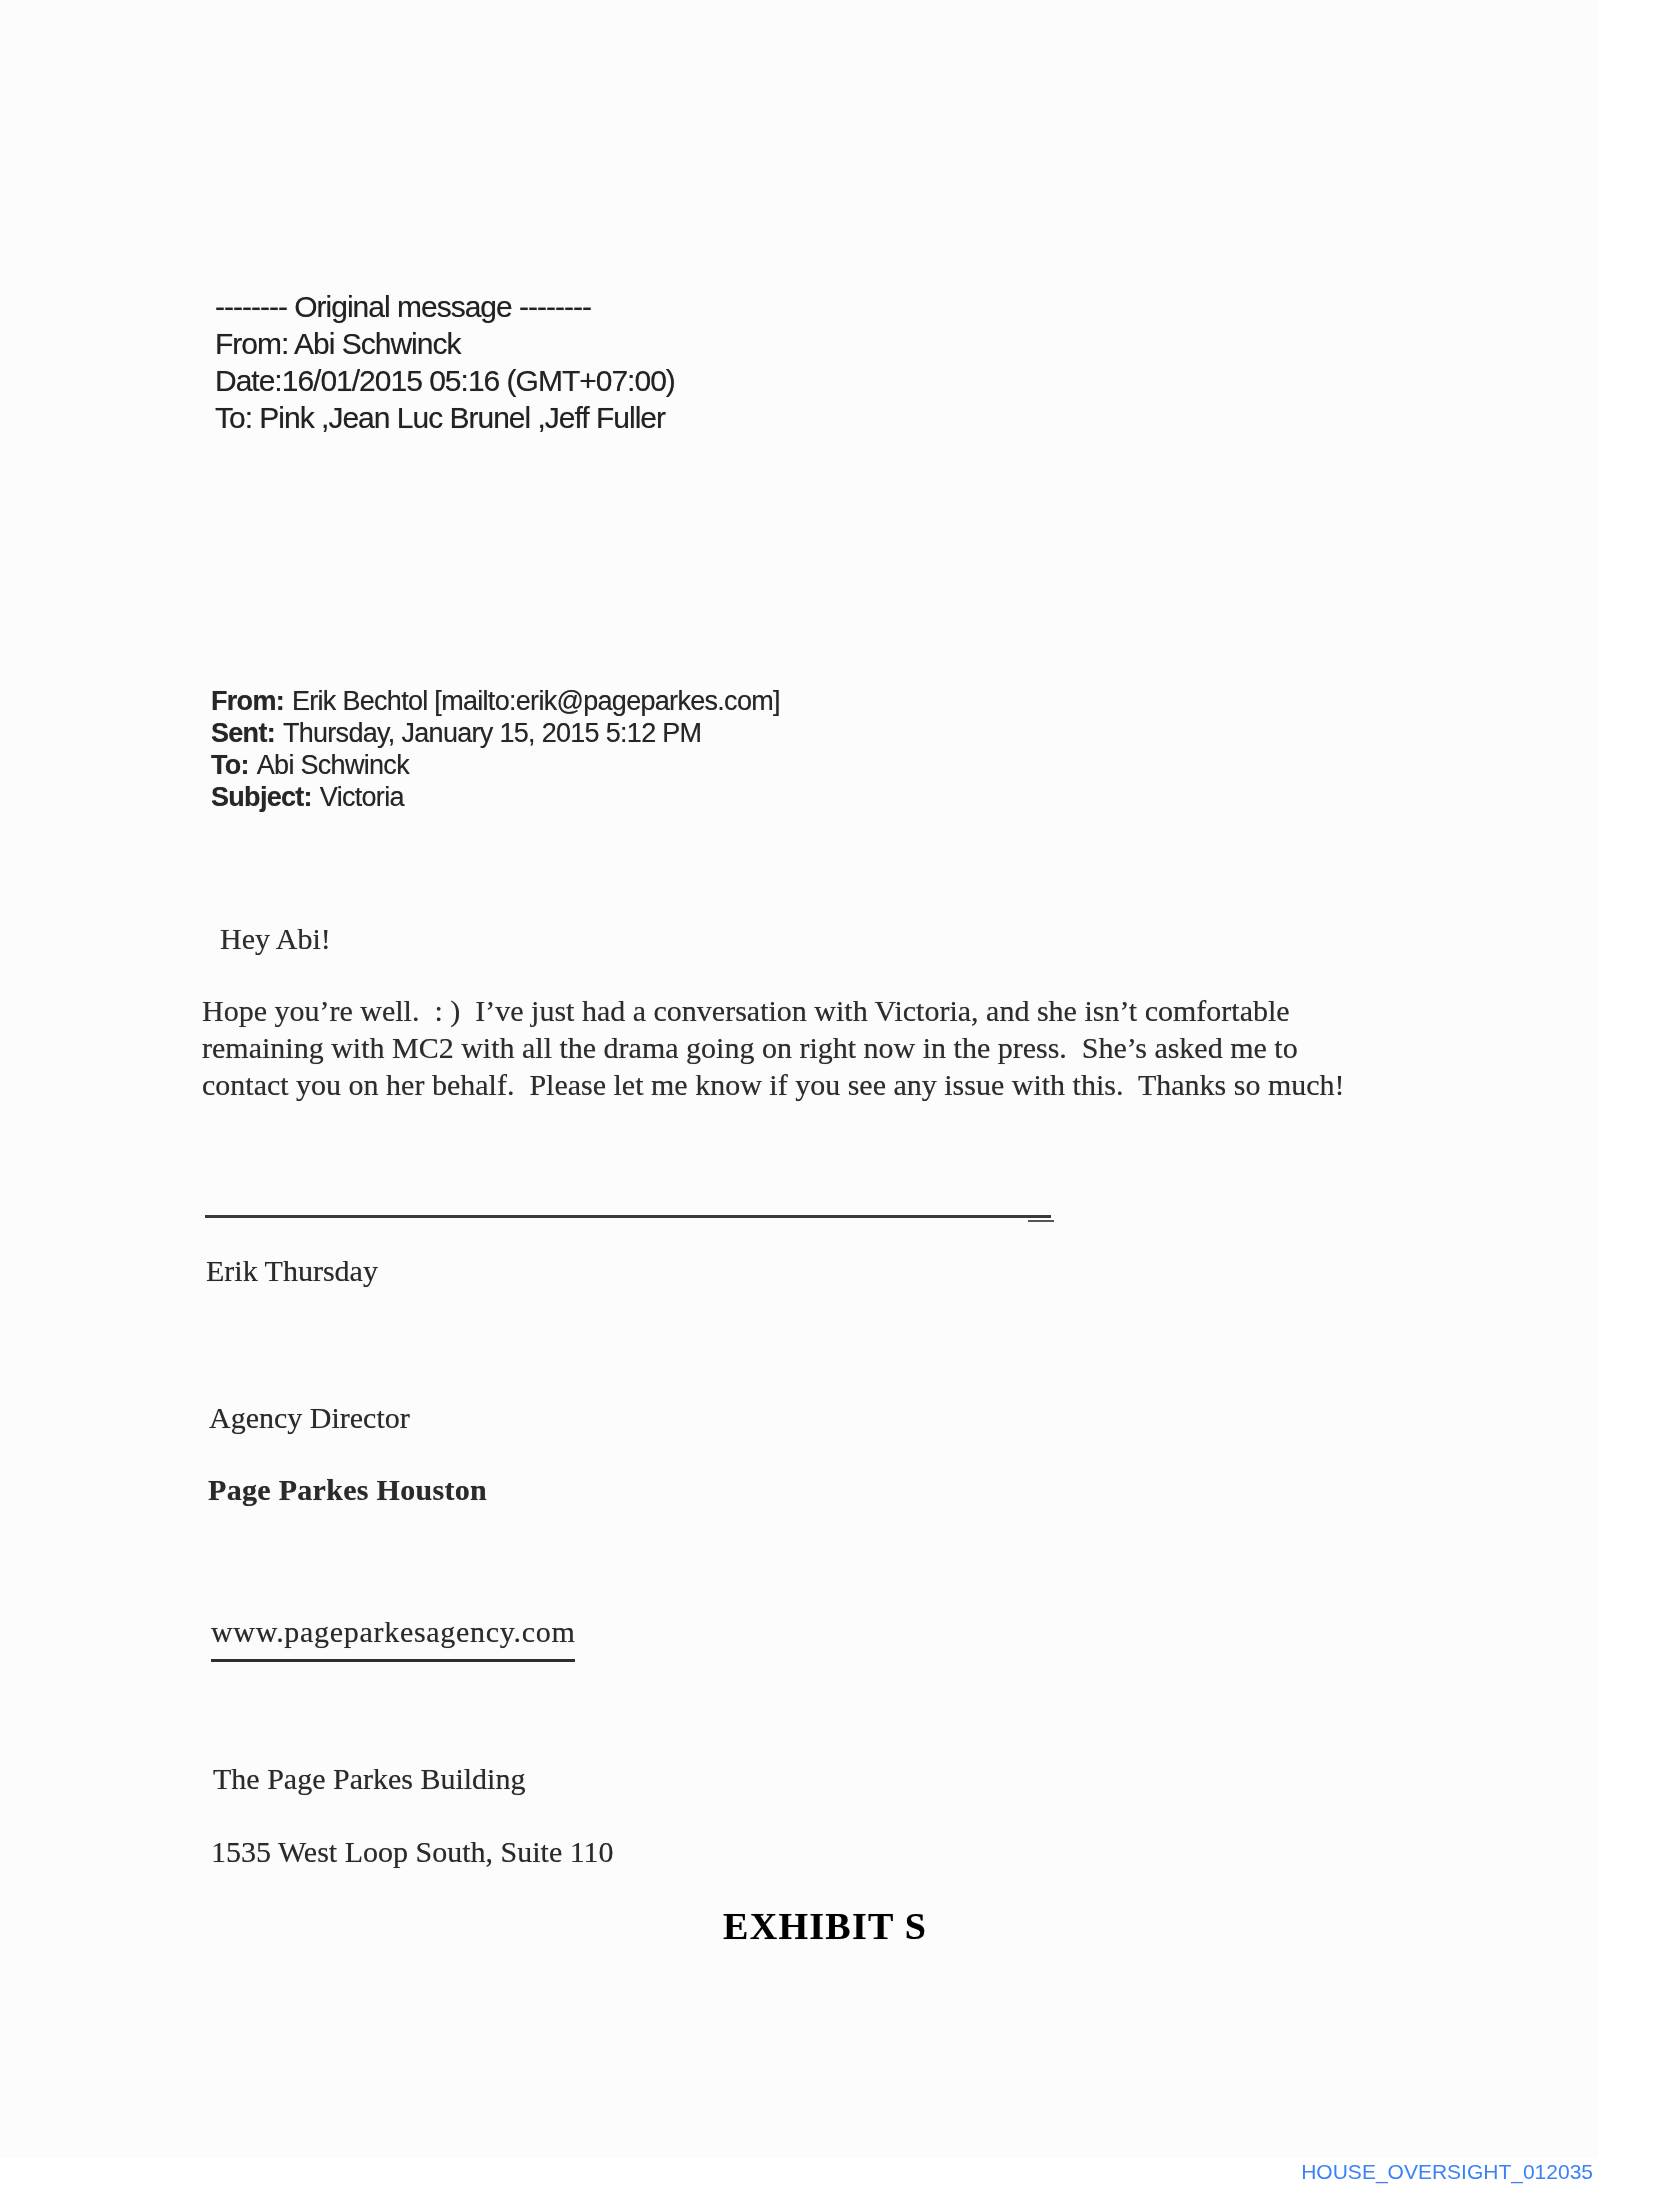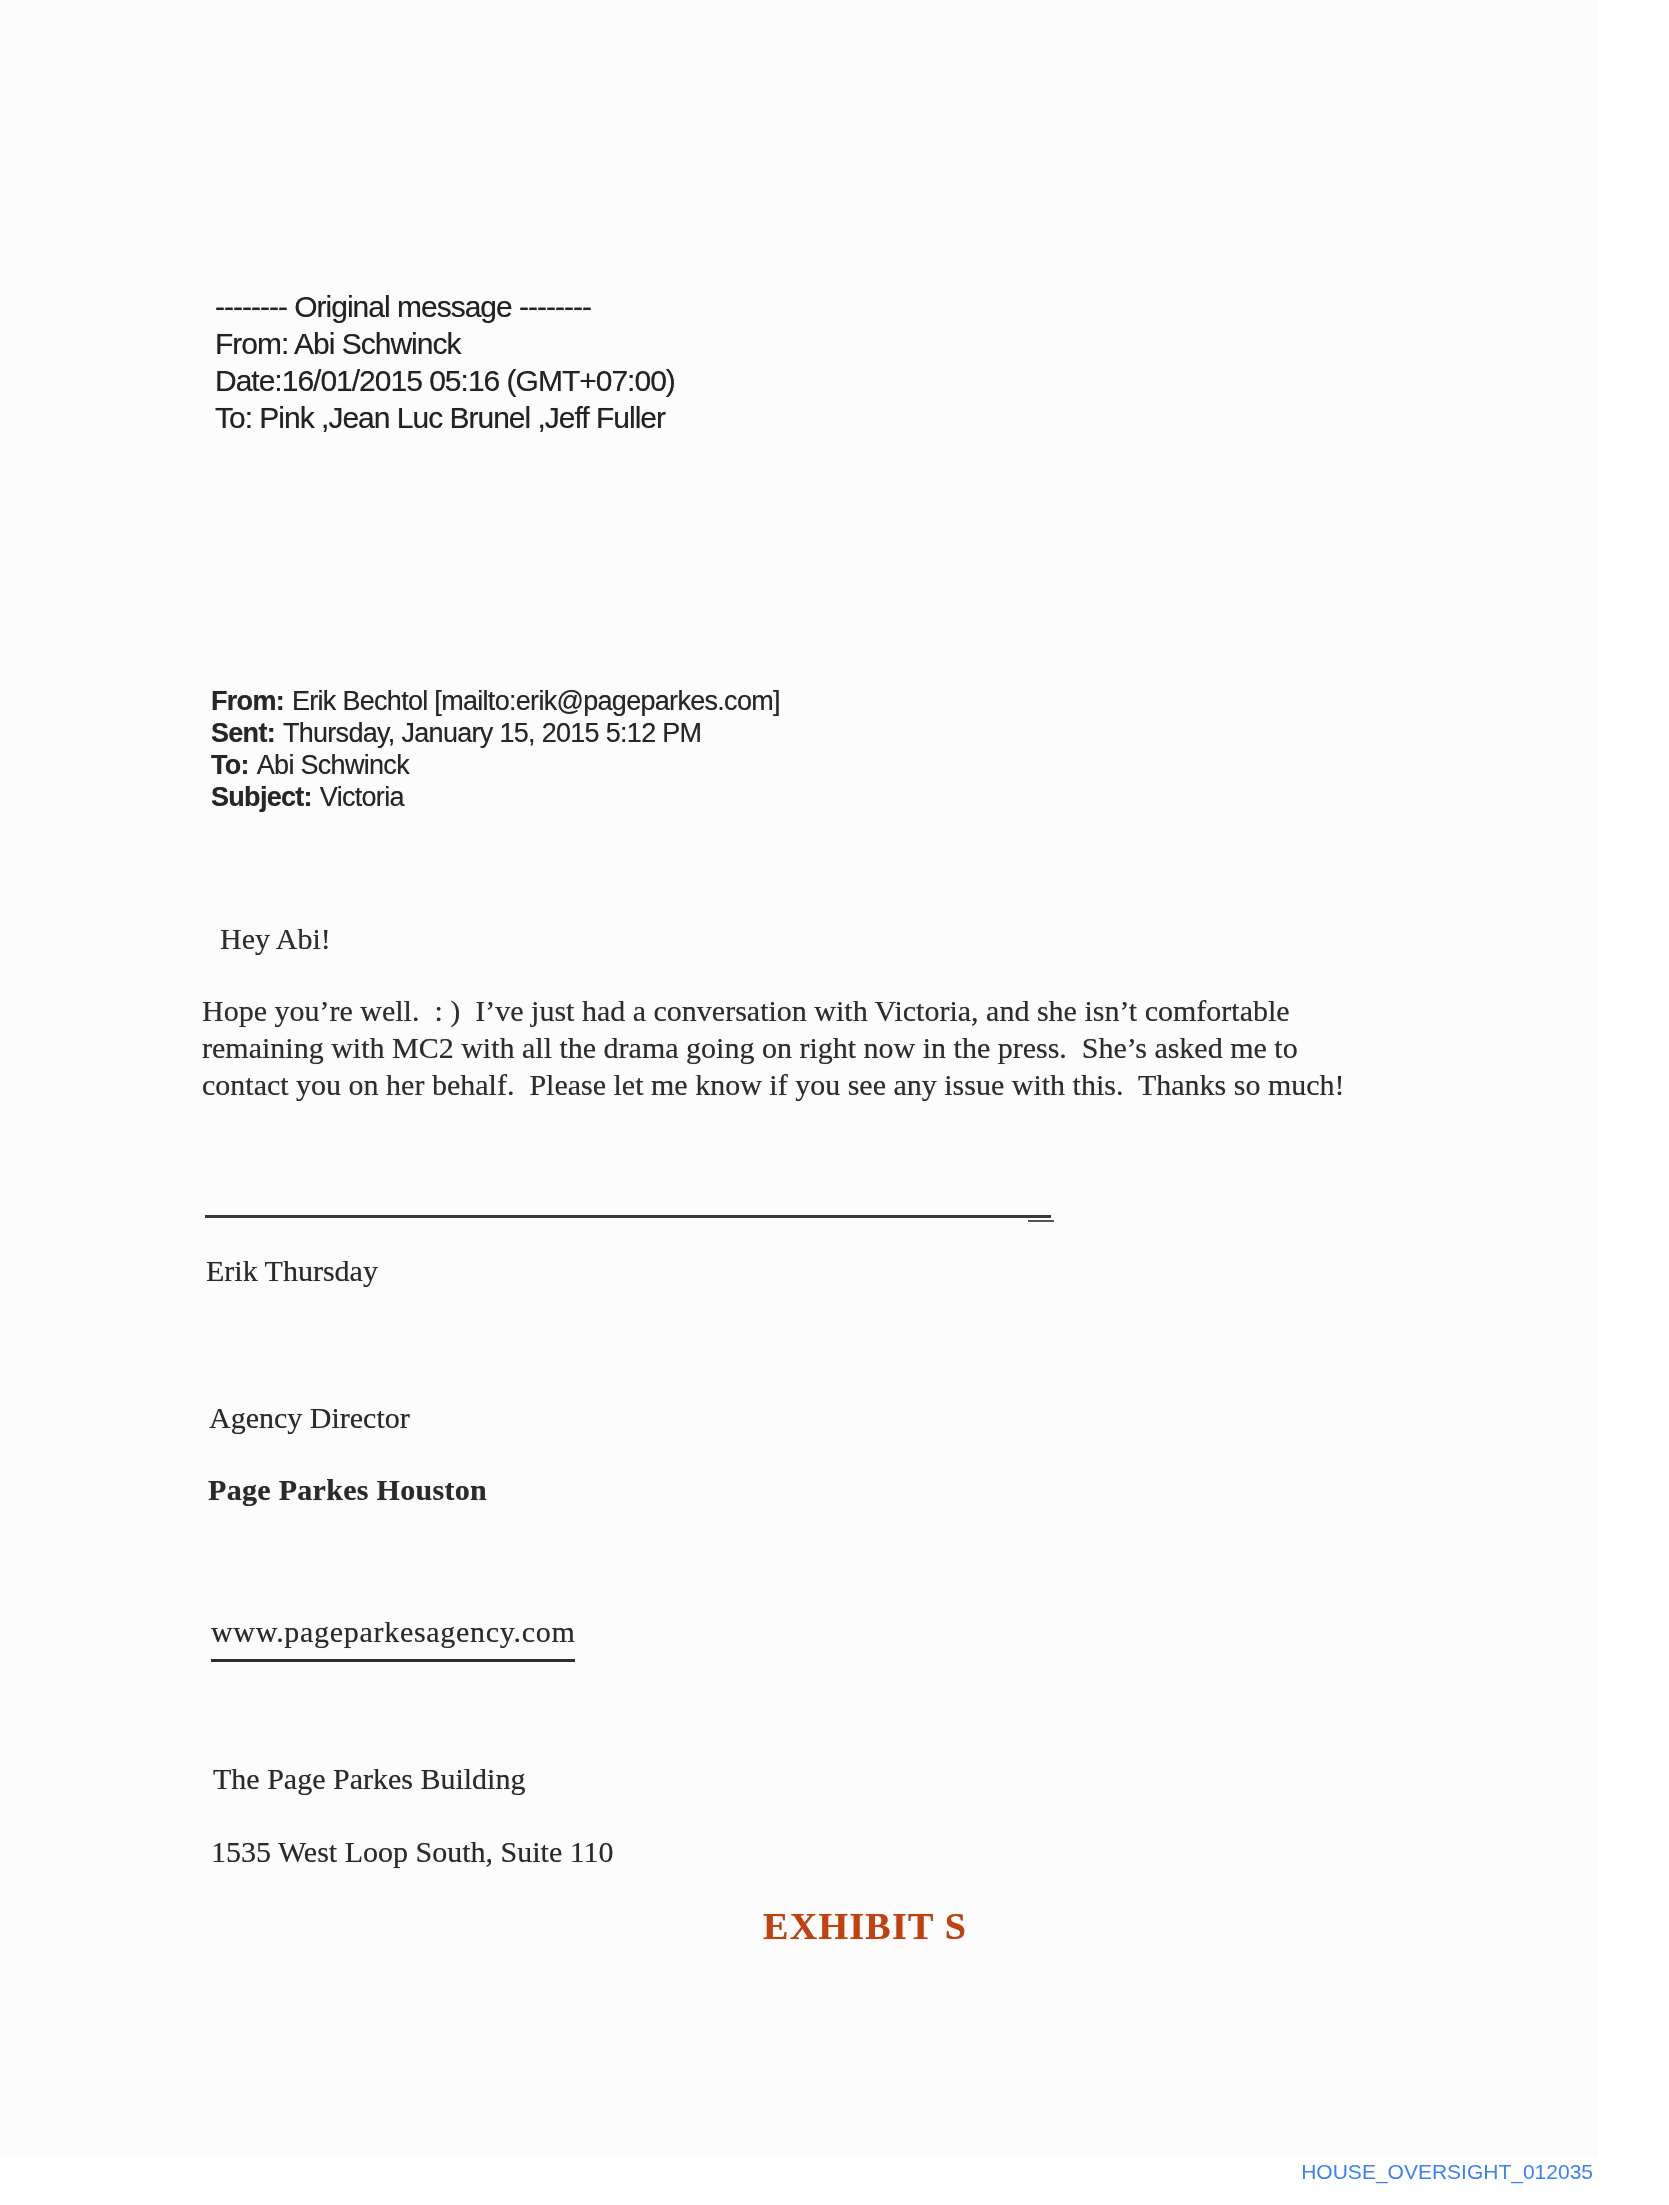--- a/index.html
+++ b/index.html
@@ -54,24 +54,24 @@
   .sig-company   { left: 208px; top: 1473px; font-size: 30px; font-weight: 700; letter-spacing: 0.3px; }
   .sig-website   {
     left: 211px; top: 1615px; font-size: 30px;
     border-bottom: 3.3px solid #2e2e2e; padding-bottom: 10px;
     letter-spacing: 0.7px;
   }
   .sig-building  { left: 213px; top: 1762px; font-size: 30px; }
   .sig-address   { left: 211px; top: 1835px; font-size: 30px; }
 
   .exhibit {
-    left: 763px; top: 1904px;
+    left: 723px; top: 1904px;
     font-size: 38px; font-weight: 700;
     letter-spacing: 1.3px;
-    color: #c2410c;
+    color: #000000;
   }
 
   .footer-strip {
     left: 0; top: 2158px;
     width: 1669px; height: 47px;
     background: #ffffff;
   }
   .bates {
     right: 5px; top: 2160px;
     font-size: 21px;

